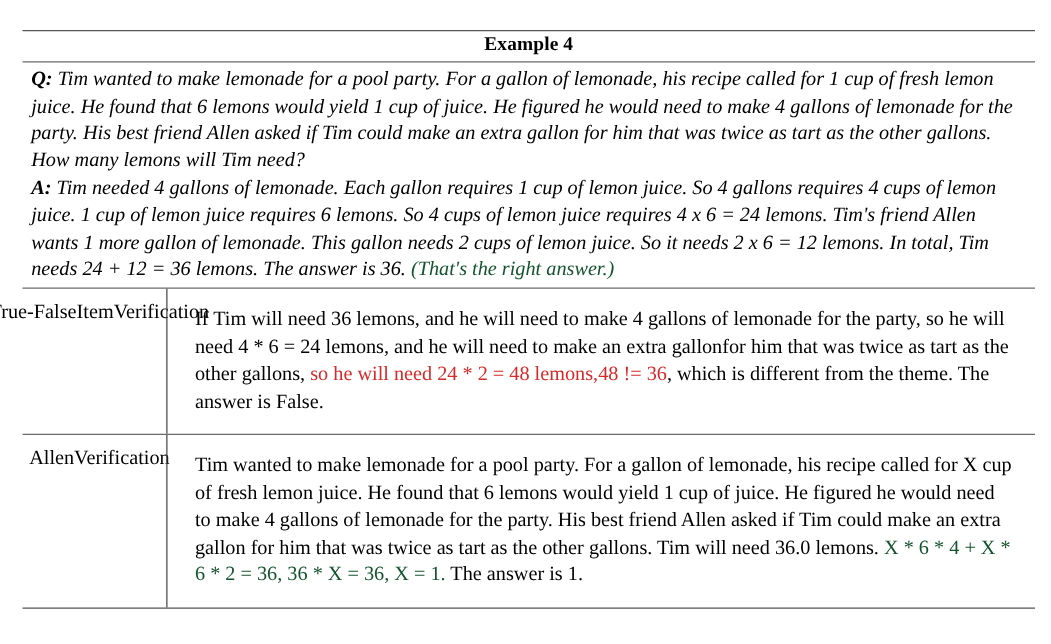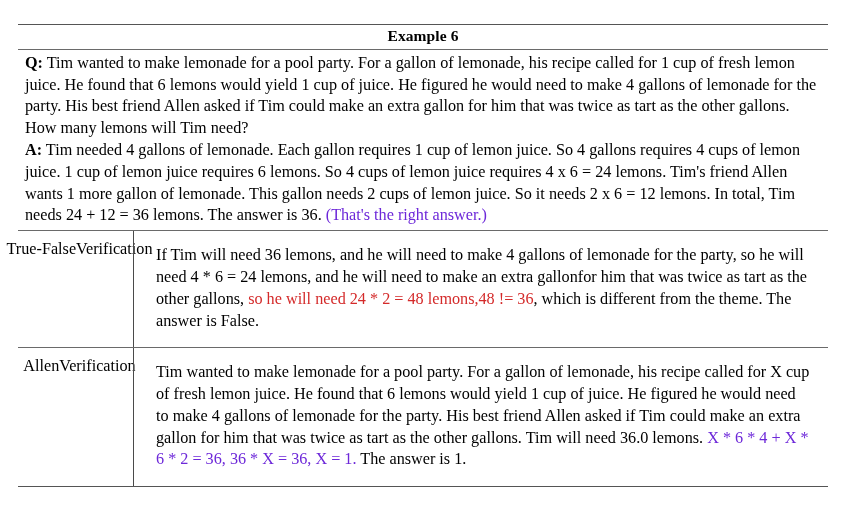--- a/index.html
+++ b/index.html
@@ -40,29 +40,30 @@
     font-size: 15.5px;
     line-height: 1.35;
     padding: 1px 0 2px 0;
     letter-spacing: 0.1px;
   }
   .qa-cell {
     padding: 3px 6px 3px 7px;
     font-size: 16.2px;
     line-height: 1.345;
     text-align: left;
+    font-style: italic;
   }
   .qa-cell p {
     margin: 0;
   }
   .prefix {
     font-weight: bold;
   }
   .green {
-    color: #6d28d9;
+    color: #14532d;
   }
   .red {
     color: #d42a2a;
   }
   .split-row {
     display: flex;
     align-items: stretch;
     width: 100%;
   }
   .label-col {
@@ -96,35 +97,36 @@
 </style>
 </head>
 <body>
 
 <div class="page">
   <div class="table">
 
     <div class="rule"></div>
 
     <div class="title-row">
-      <span>Example 6</span>
+      <span>Example 4</span>
     </div>
 
     <div class="rule thin"></div>
 
     <div class="qa-cell">
       <p><span class="prefix">Q:</span><span> Tim wanted to make lemonade for a pool party. For a gallon of lemonade, his recipe called for 1 cup of fresh lemon juice. He found that 6 lemons would yield 1 cup of juice. He figured he would need to make 4 gallons of lemonade for the party. His best friend Allen asked if Tim could make an extra gallon for him that was twice as tart as the other gallons. How many lemons will Tim need?</span></p>
       <p><span class="prefix">A:</span><span> Tim needed 4 gallons of lemonade. Each gallon requires 1 cup of lemon juice. So 4 gallons requires 4 cups of lemon juice. 1 cup of lemon juice requires 6 lemons. So 4 cups of lemon juice requires 4 x 6 = 24 lemons. Tim's friend Allen wants 1 more gallon of lemonade. This gallon needs 2 cups of lemon juice. So it needs 2 x 6 = 12 lemons. In total, Tim needs 24 + 12 = 36 lemons. The answer is 36. </span><span class="green">(That's the right answer.)</span></p>
     </div>
 
     <div class="rule thin"></div>
 
     <div class="split-row">
       <div class="label-col">
         <span class="lbl-line">True-False</span>
+        <span class="lbl-line">Item</span>
         <span class="lbl-line">Verification</span>
       </div>
       <div class="divider"></div>
       <div class="body-col">
         <p><span>If Tim will need 36 lemons, and he will need to make 4 gallons of lemonade for the party, so he will need 4 * 6 = 24 lemons, and he will need to make an extra gallonfor him that was twice as tart as the other gallons, </span><span class="red">so he will need 24 * 2 = 48 lemons,48 != 36</span><span>, which is different from the theme. The answer is False.</span></p>
       </div>
     </div>
 
     <div class="rule thin"></div>
 

